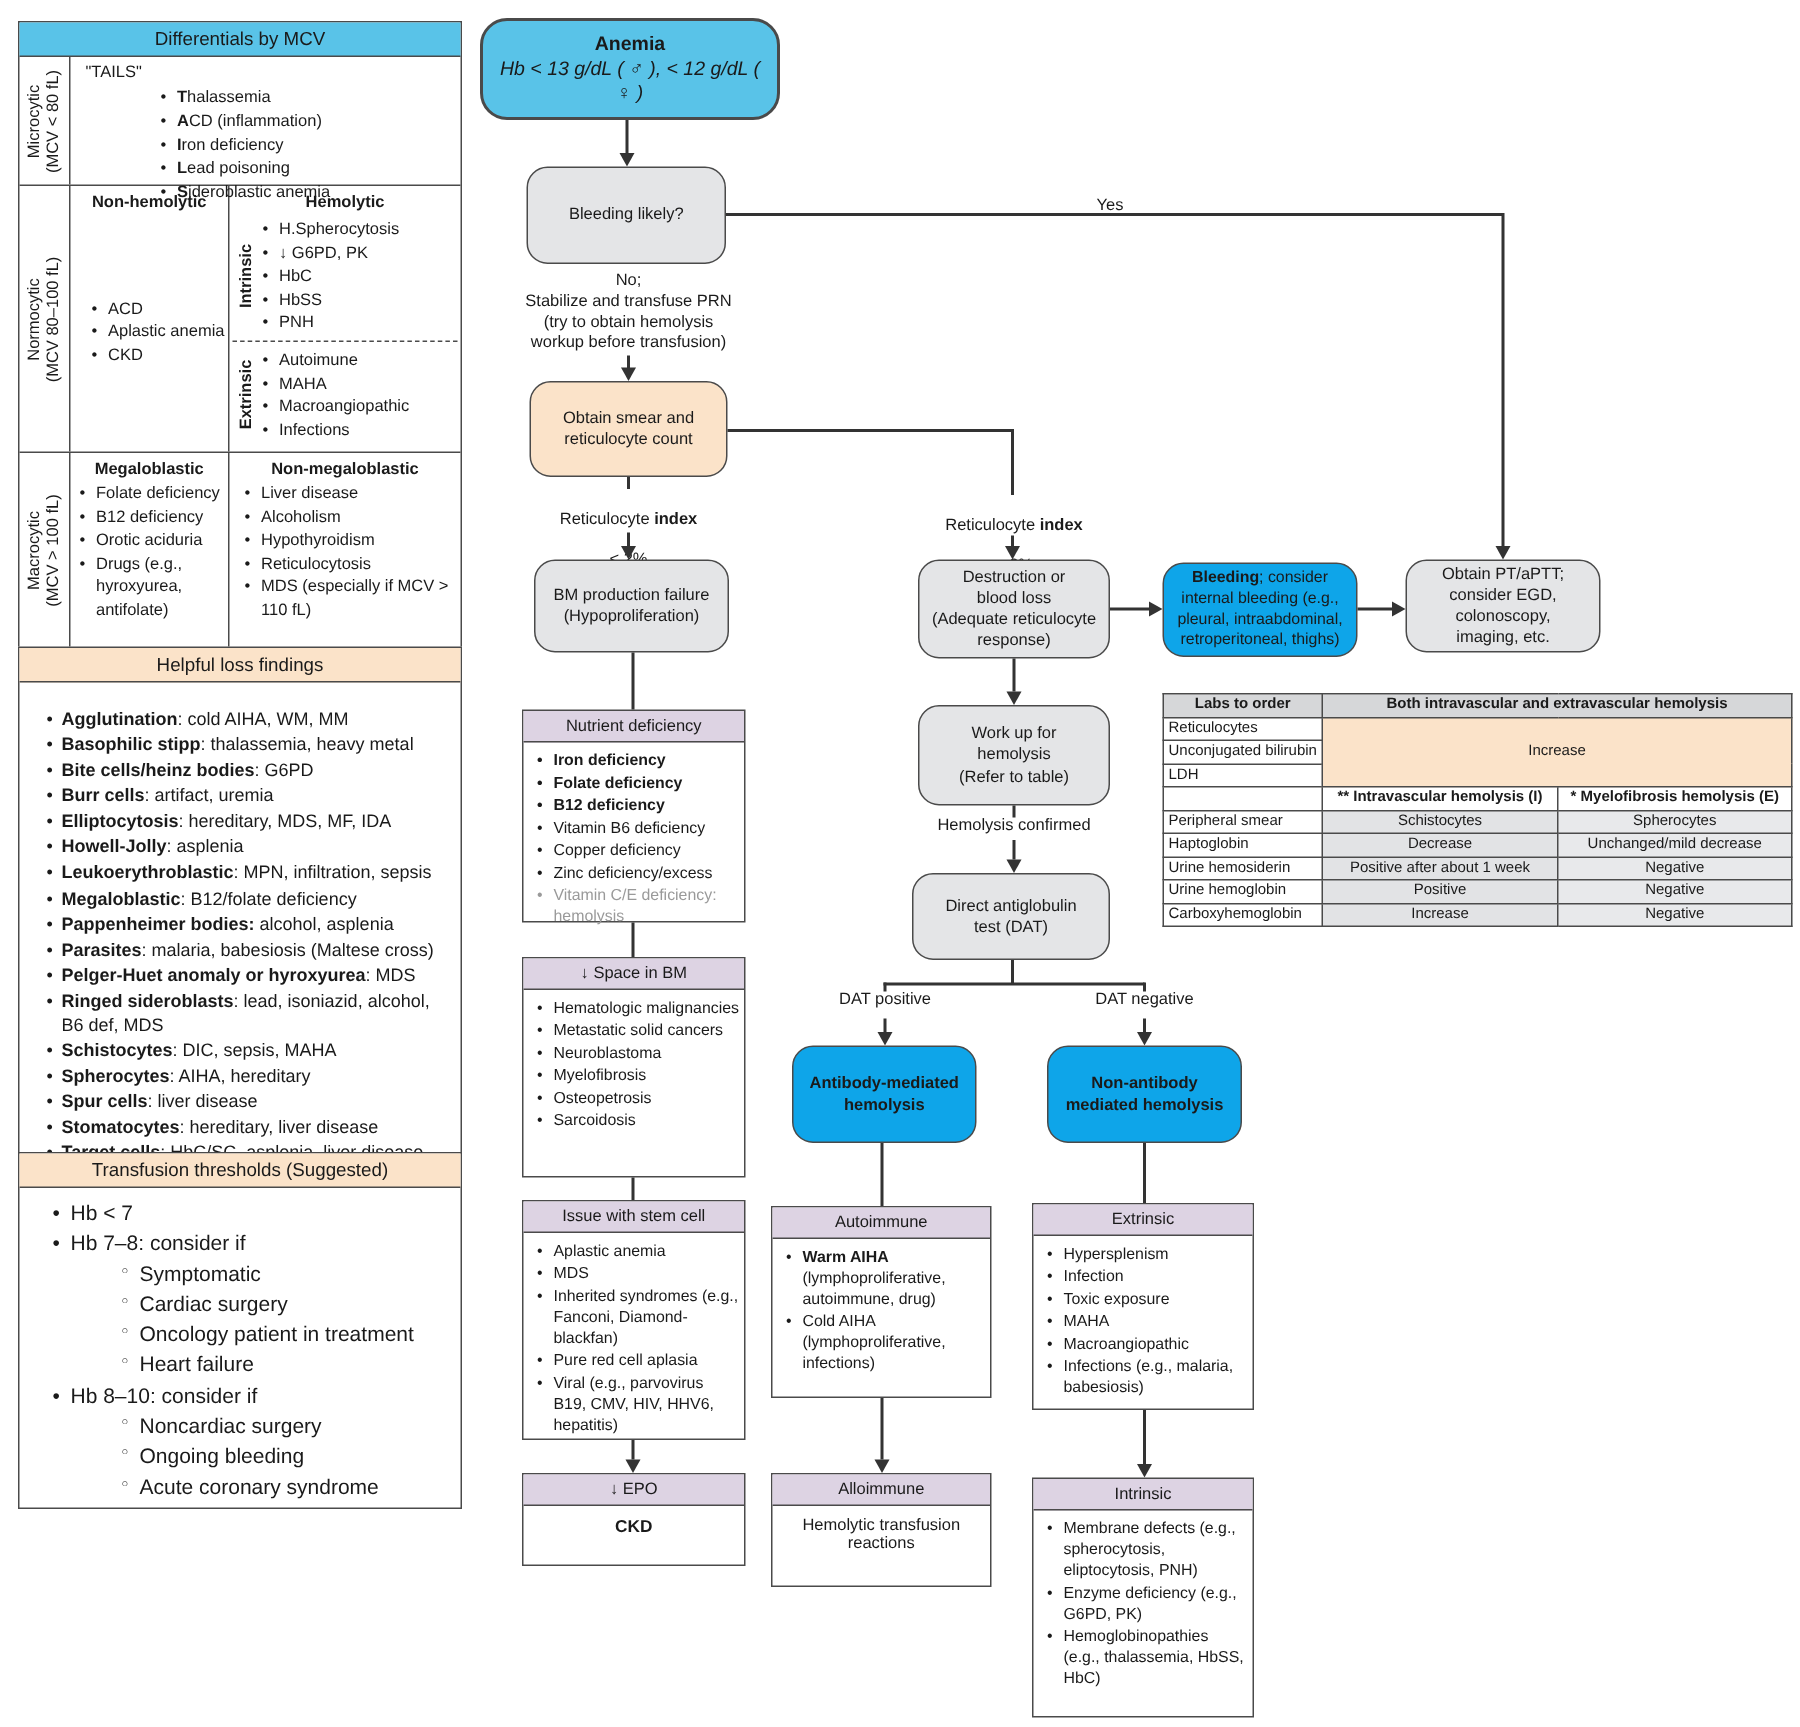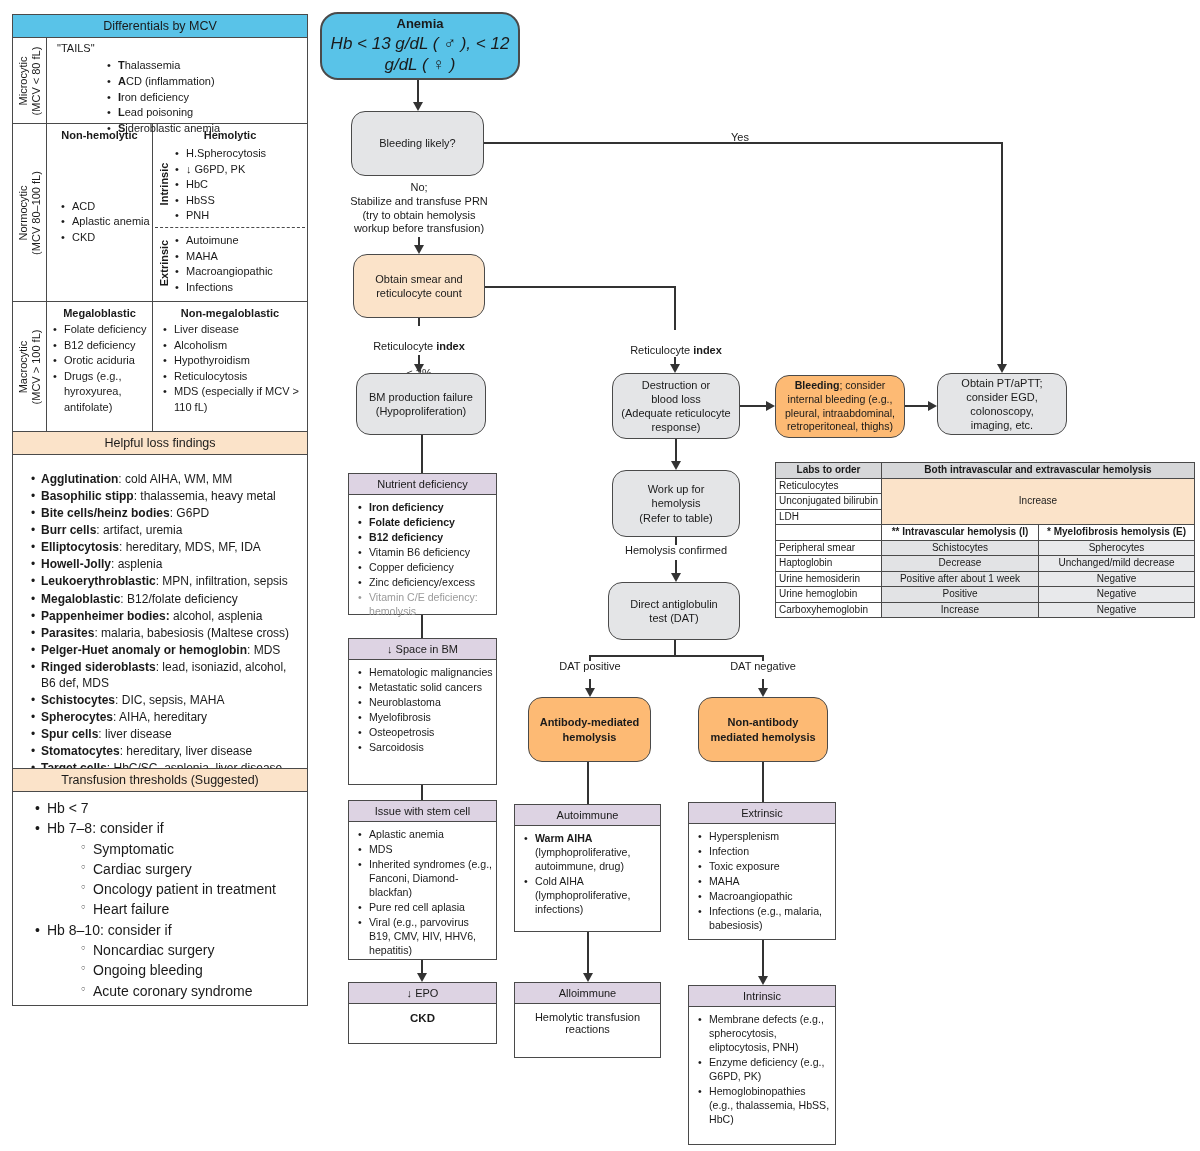--- a/index.html
+++ b/index.html
@@ -5,21 +5,21 @@
   html,body{margin:0;padding:0;background:#fff;}
   #stage{position:relative;width:1200px;height:1151px;background:#fff;
          font-family:"Liberation Sans",sans-serif;color:#1a1a1a;}
   .b{font-weight:bold;}
   .muted{color:#9a9a9a;}
   
   .panel{position:absolute;background:#fff;border:1.5px solid #4a4a4a;box-sizing:border-box;}
   .panel-head{text-align:center;font-size:12.5px;padding:4px 2px;border-bottom:1.5px solid #4a4a4a;}
   .cyan-bg{background:#59c3e8;}
   .peach-bg{background:#fbe3c9;}
-  .purple-bg{background:#fdba74;}
+  .purple-bg{background:#0ea5e9;}
   .gray-bg{background:#e4e5e7;}
   .mcv-row{display:flex;border-bottom:1px solid #4a4a4a;box-sizing:border-box;font-size:11px;}
   .mcv-row:last-child{border-bottom:none;}
   .vlab{width:33px;border-right:1px solid #4a4a4a;position:relative;flex:none;}
   .vtext{position:absolute;top:50%;left:50%;transform:translate(-50%,-50%) rotate(-90deg);
          white-space:nowrap;text-align:center;line-height:1.2;font-size:11px;}
   .mcv-content{flex:1;padding:3px 4px;box-sizing:border-box;}
   .two-col{display:flex;padding:0;}
   .col-l{width:106px;border-right:1px solid #4a4a4a;box-sizing:border-box;padding:3px 2px;flex:none;}
   .col-r{flex:1;padding:3px 2px;box-sizing:border-box;}
@@ -186,21 +186,21 @@
     <li><b>Agglutination</b><span>: cold AIHA, WM, MM</span></li>
         <li><b>Basophilic stipp</b><span>: thalassemia, heavy metal</span></li>
         <li><b>Bite cells/heinz bodies</b><span>: G6PD</span></li>
         <li><b>Burr cells</b><span>: artifact, uremia</span></li>
         <li><b>Elliptocytosis</b><span>: hereditary, MDS, MF, IDA</span></li>
         <li><b>Howell-Jolly</b><span>: asplenia</span></li>
         <li><b>Leukoerythroblastic</b><span>: MPN, infiltration, sepsis</span></li>
         <li><b>Megaloblastic</b><span>: B12/folate deficiency</span></li>
         <li><b>Pappenheimer bodies:</b><span> alcohol, asplenia</span></li>
         <li><b>Parasites</b><span>: malaria, babesiosis (Maltese cross)</span></li>
-        <li><b>Pelger-Huet anomaly or hemoglobin</b><span>: MDS</span></li>
+        <li><b>Pelger-Huet anomaly or hyroxyurea</b><span>: MDS</span></li>
         <li><b>Ringed sideroblasts</b><span>: lead, isoniazid, alcohol, B6 def, MDS</span></li>
         <li><b>Schistocytes</b><span>: DIC, sepsis, MAHA</span></li>
         <li><b>Spherocytes</b><span>: AIHA, hereditary</span></li>
         <li><b>Spur cells</b><span>: liver disease</span></li>
         <li><b>Stomatocytes</b><span>: hereditary, liver disease</span></li>
         <li><b>Target cells</b><span>: HbC/SC, asplenia, liver disease, thalassemia, IDA</span></li>
       </ul>
   </div>
 
   <div class="panel" style="left:12px;top:768px;width:296px;min-height:190px;">
@@ -215,21 +215,21 @@
         <div class="t-item l2">Heart failure</div>
         <div class="t-item l1">Hb 8–10: consider if</div>
         <div class="t-item l2">Noncardiac surgery</div>
         <div class="t-item l2">Ongoing bleeding</div>
         <div class="t-item l2">Acute coronary syndrome</div>
       </div>
   </div>
 
   <div class="fnode cyan-bg" style="left:320px;top:12px;width:200px;height:68px;border-radius:18px;border-width:2px;flex-direction:column;">
     <div class="b" style="font-size:13px;">Anemia</div>
-    <div style="font-style:italic;font-size:17px;">Hb &lt; 13 g/dL ( ♂ ), &lt; 12 g/dL ( ♀ )</div>
+    <div style="font-style:italic;font-size:13px;">Hb &lt; 13 g/dL ( ♂ ), &lt; 12 g/dL ( ♀ )</div>
   </div>
 
   <div class="fnode gray-bg" style="left:351px;top:111px;width:133px;height:65px;">Bleeding likely?</div>
 
   <div class="clabel" style="left:720px;top:131px;width:40px;">Yes</div>
   <div class="clabel" style="left:328px;top:181px;width:182px;">No;
 Stabilize and transfuse PRN
 (try to obtain hemolysis
 workup before transfusion)</div>
 

